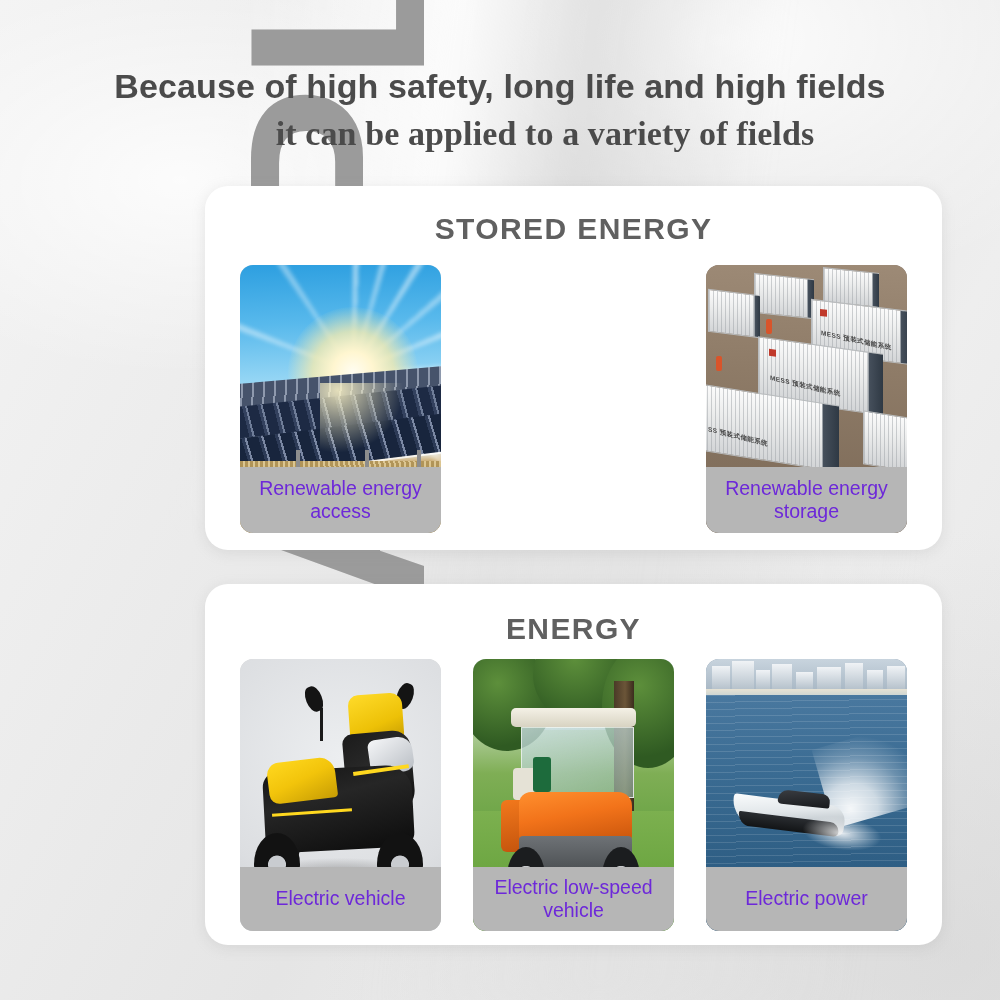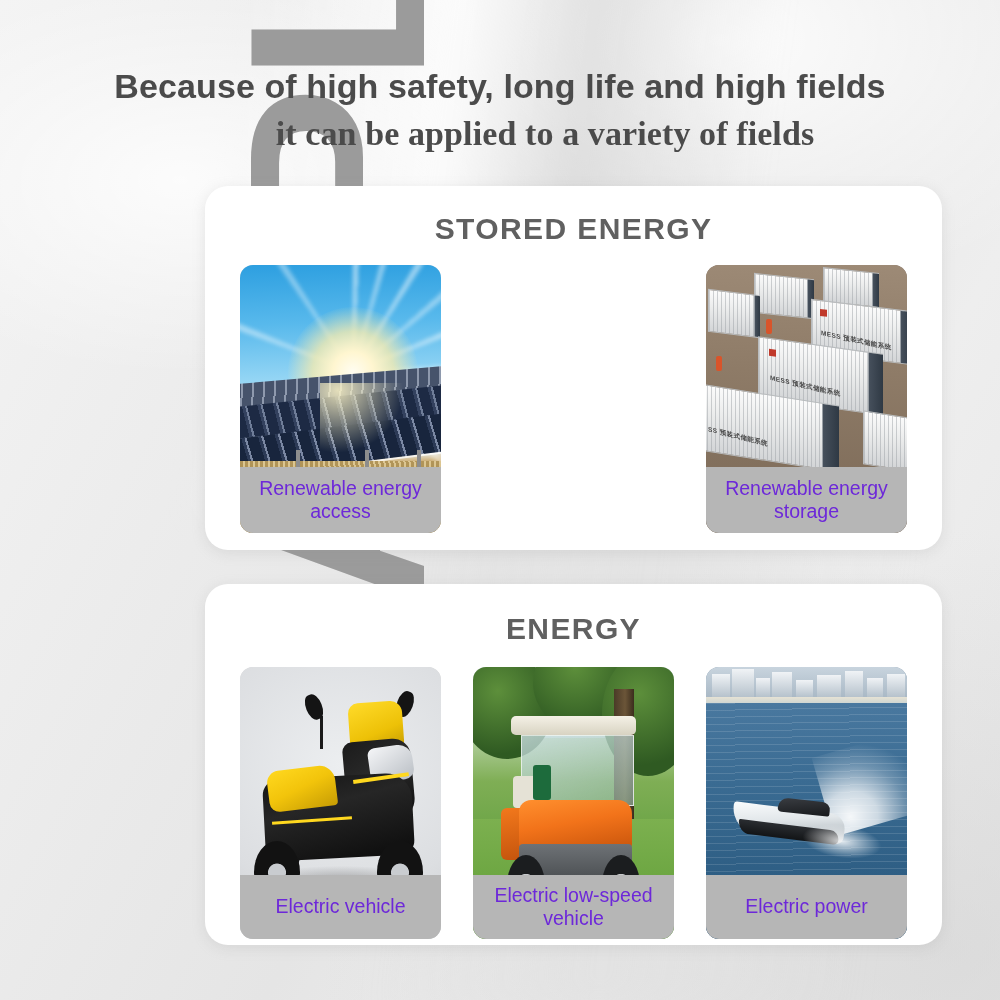--- a/index.html
+++ b/index.html
@@ -44,21 +44,21 @@
     box-shadow:0 3px 14px rgba(150,150,150,.20);}
   #card-0{top:186px;height:364px;}
   #card-1{top:584px;height:361px;}
   .card-title{text-align:center;color:#606060;font-size:30px;font-weight:bold;
     letter-spacing:1.4px;}
   #card-0 .card-title{padding-top:26px;}
   #card-1 .card-title{padding-top:28px;}
 
   .tiles{position:absolute;left:35px;top:79px;width:667px;height:268px;
     display:flex;justify-content:space-between;}
-  #card-1 .tiles{top:83px;height:272px;}
+  #card-1 .tiles{top:75px;height:272px;}
   .tile{position:relative;width:201px;height:100%;border-radius:13px;overflow:hidden;
     background:#d8d8d8;}
   .tile .photo{position:absolute;inset:0;}
   .caption{position:absolute;left:0;right:0;bottom:0;background:#b6b6b6;
     color:#6d28d9;font-size:19.5px;line-height:1.2;text-align:center;
     display:flex;align-items:center;justify-content:center;padding:0 4px;box-sizing:border-box;}
   #card-0 .caption{height:66px;}
   #card-1 .caption{height:64px;}
   #card-1 .tile:nth-child(1) .caption,#card-1 .tile:nth-child(3) .caption{justify-content:center;}
 

